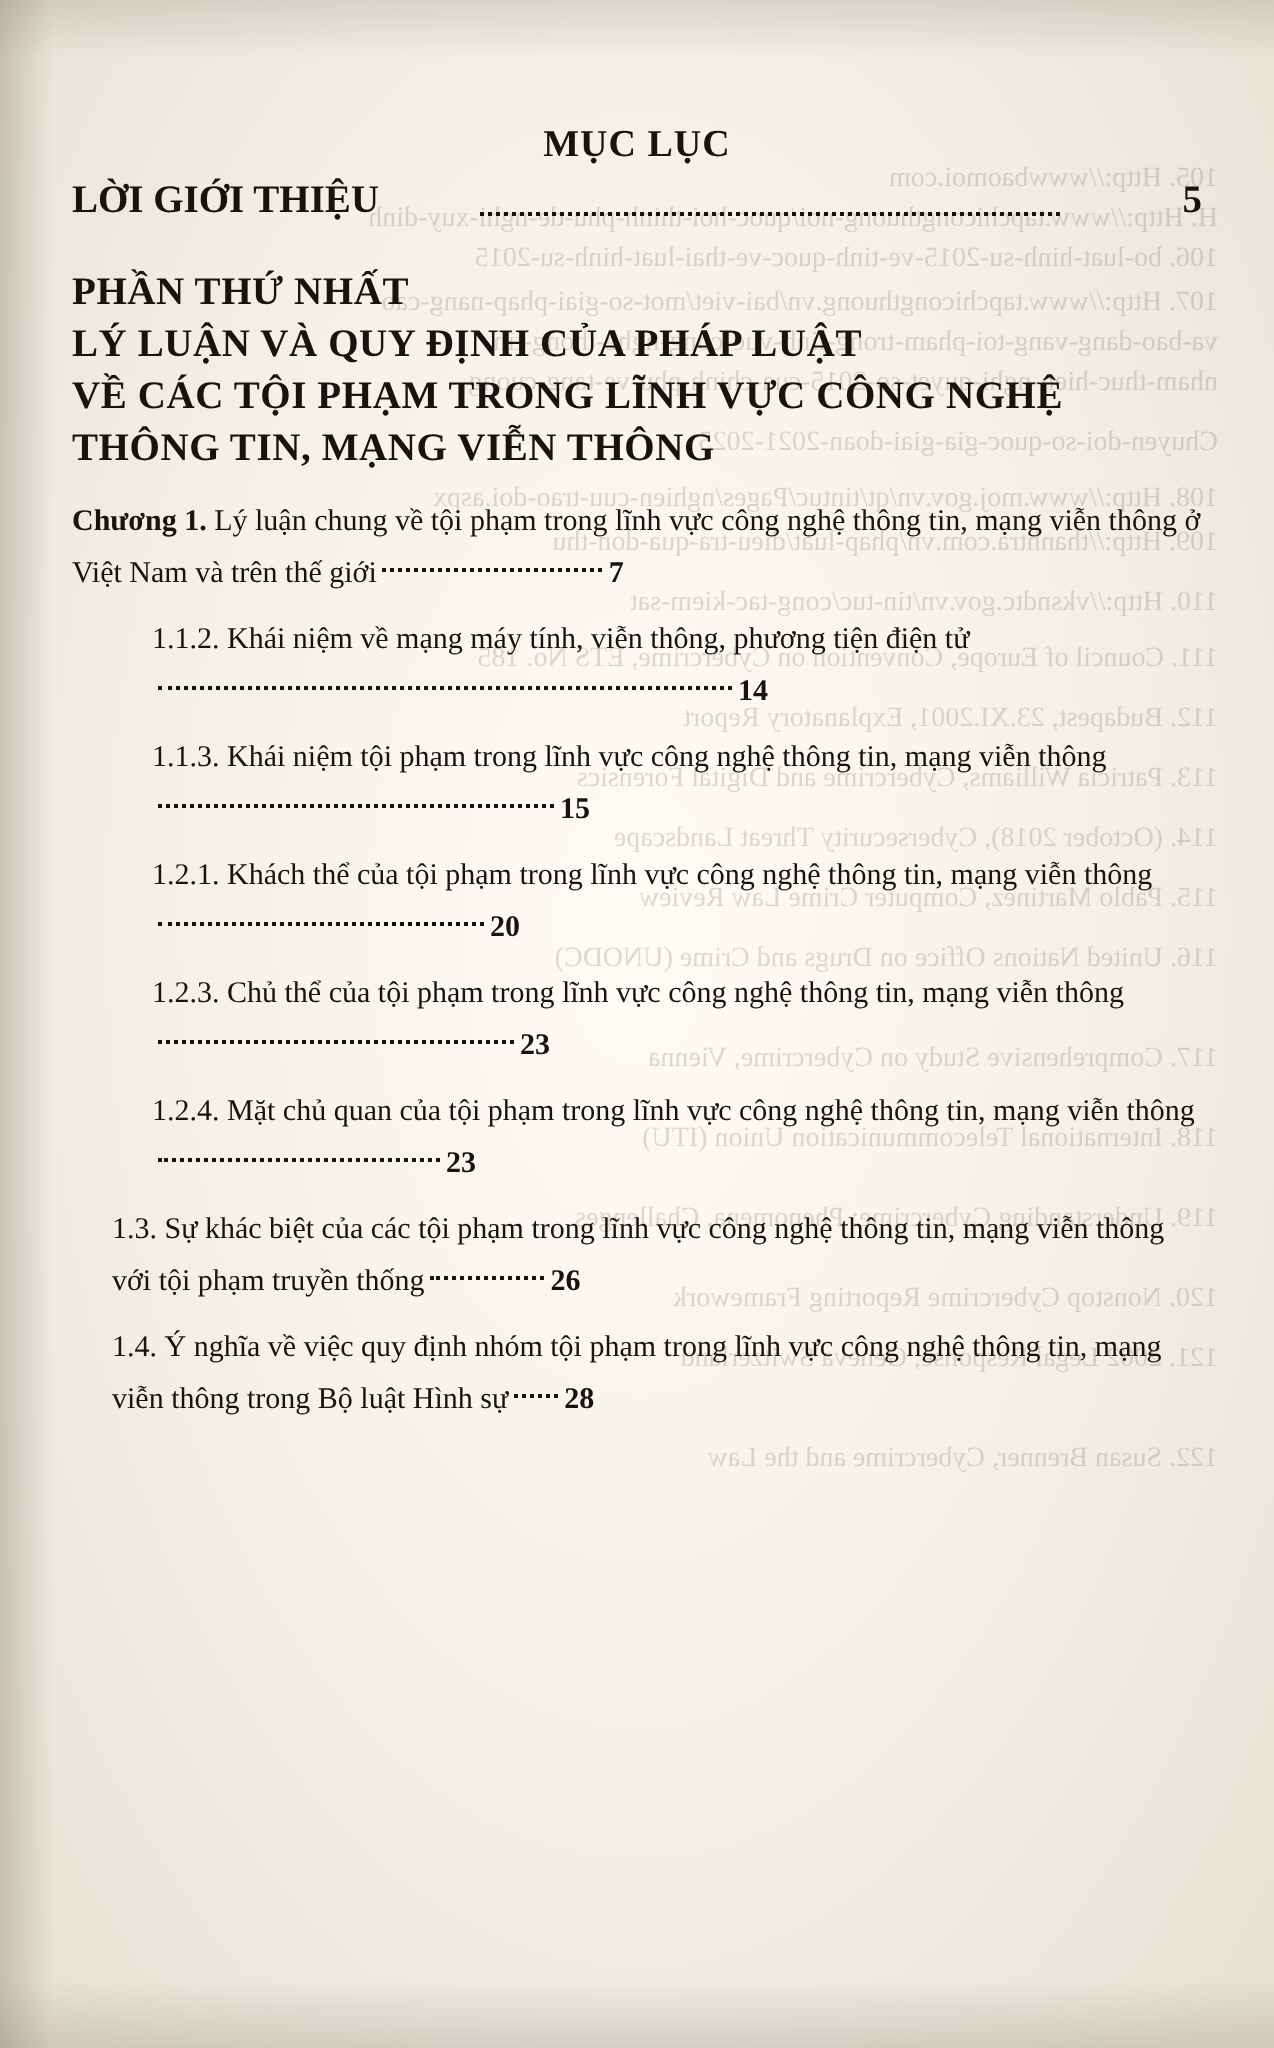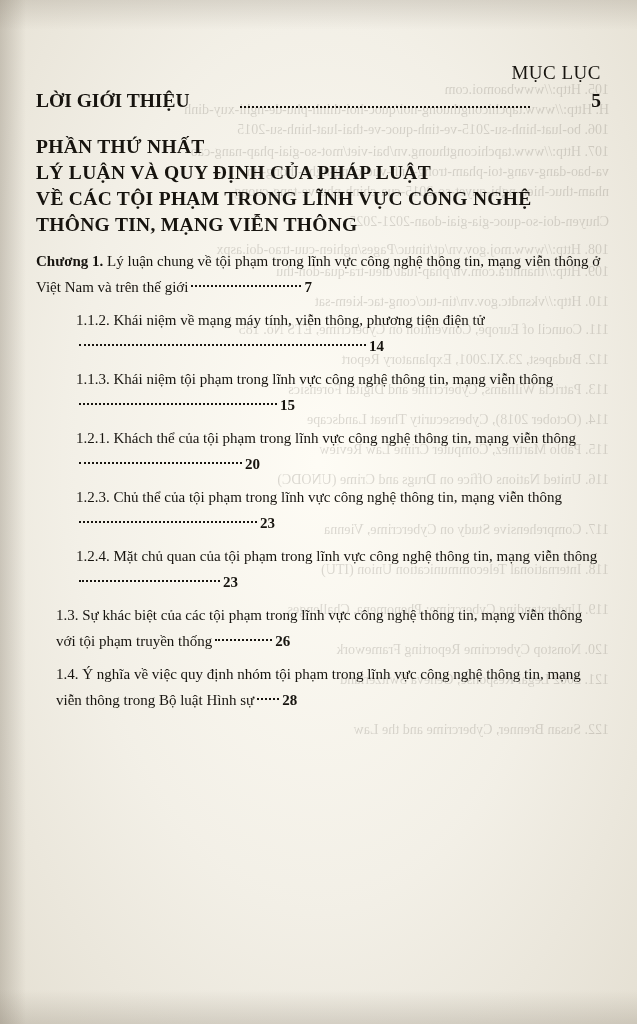--- a/index.html
+++ b/index.html
@@ -61,23 +61,23 @@
   }
 
   .page {
     position: absolute;
     inset: 0;
     padding: 62px 36px 0 36px;
     box-sizing: border-box;
   }
 
   .head {
-    text-align: right;
+    text-align: center;
     font-size: 19px;
-    font-weight: normal;
+    font-weight: bold;
     letter-spacing: 0.5px;
     margin-bottom: 2px;
   }
   .trang-row {
     text-align: right;
     font-style: italic;
     font-size: 18px;
     font-weight: bold;
     padding-right: 8px;
     margin-top: 6px;

